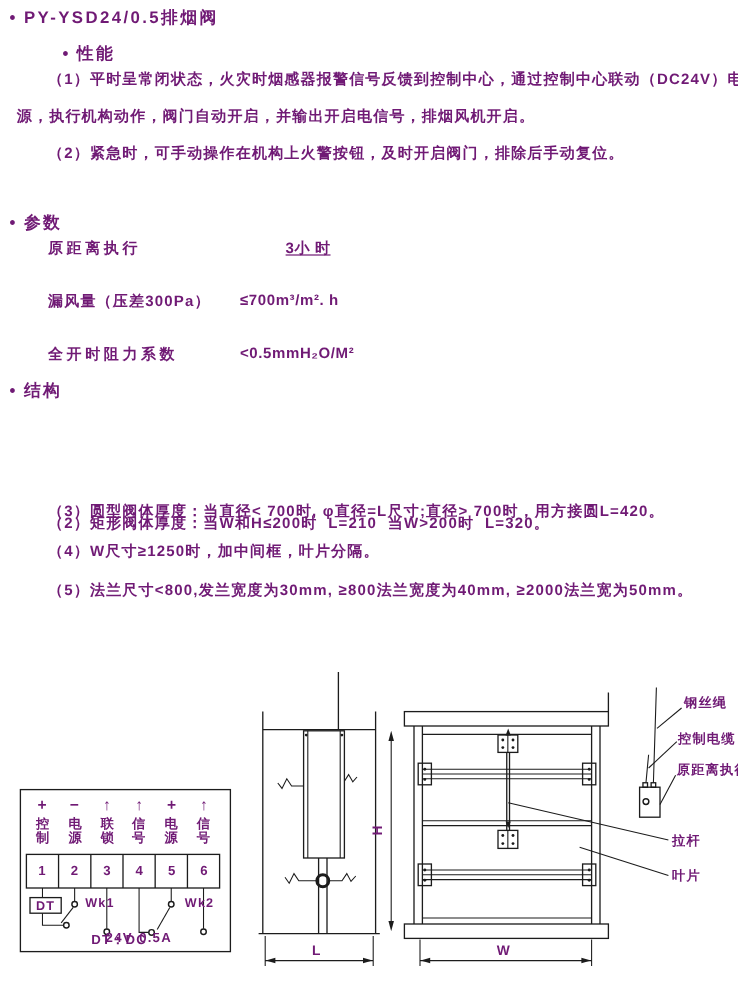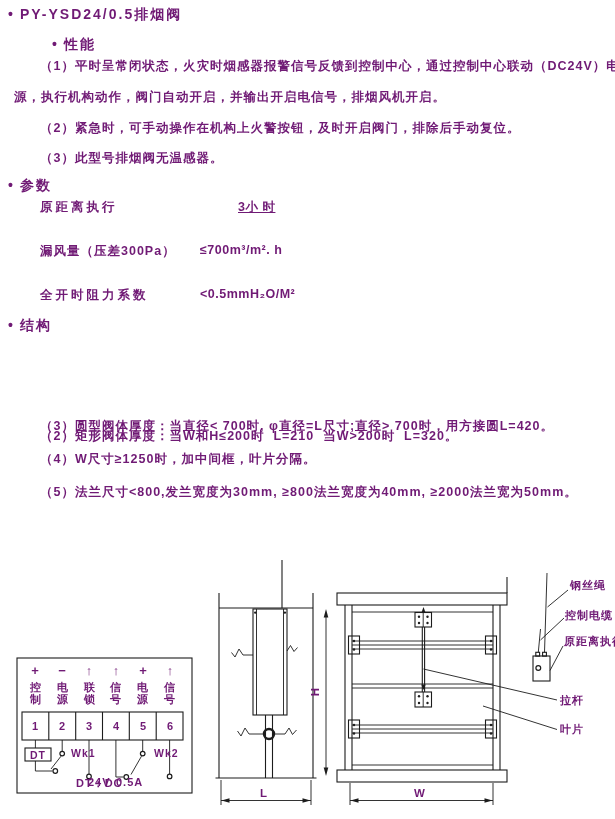--- a/index.html
+++ b/index.html
@@ -28,21 +28,20 @@
 <body>
 
 <div class="page">
 
   <div class="heading" style="left:8px;top:6px;"><span class="bullet">•</span><span>PY-YSD24/0.5排烟阀</span></div>
 
   <div class="heading" style="left:8px;top:36px;margin-left:44px;"><span class="bullet">•</span><span>性能</span></div>
   <div class="line" style="left:40px;top:58px;">（1）平时呈常闭状态，火灾时烟感器报警信号反馈到控制中心，通过控制中心联动（DC24V）电</div>
   <div class="line" style="left:14px;top:89px;">源，执行机构动作，阀门自动开启，并输出开启电信号，排烟风机开启。</div>
   <div class="line" style="left:40px;top:120px;">（2）紧急时，可手动操作在机构上火警按钮，及时开启阀门，排除后手动复位。</div>
-  <div class="line" style="left:40px;top:150px;">（3）此型号排烟阀无温感器。</div>
 
   <div class="heading" style="left:8px;top:177px;"><span class="bullet">•</span><span>参数</span></div>
   <div class="plabel" style="left:40px;top:199px;">原距离执行</div>
   <div class="pvalue" style="left:238px;top:199px;text-decoration:underline;">3小 时</div>
   <div class="plabel" style="left:40px;top:243px;letter-spacing:1px;">漏风量（压差300Pa）</div>
   <div class="pvalue" style="left:200px;top:243px;">≤700m³/m². h</div>
   <div class="plabel" style="left:40px;top:287px;">全开时阻力系数</div>
   <div class="pvalue" style="left:200px;top:287px;">&lt;0.5mmH₂O/M²</div>
 
   <div class="heading" style="left:8px;top:317px;"><span class="bullet">•</span><span>结构</span></div>

